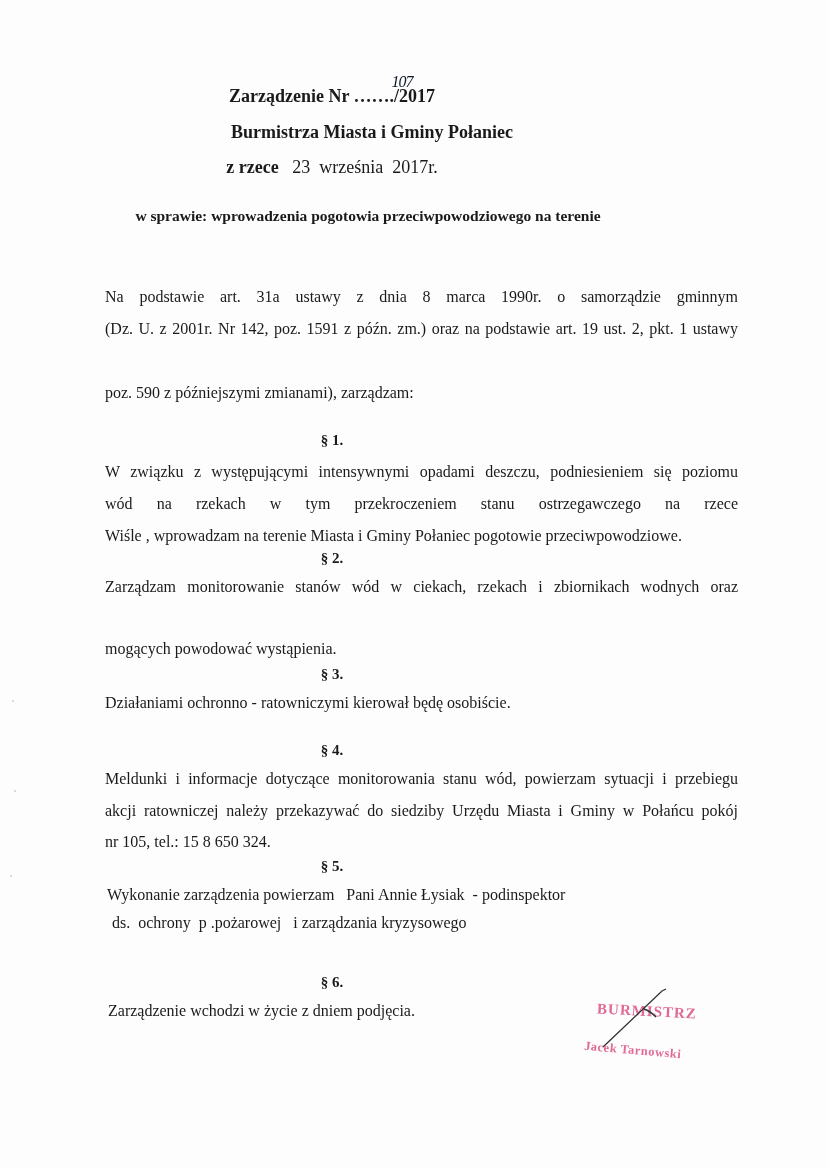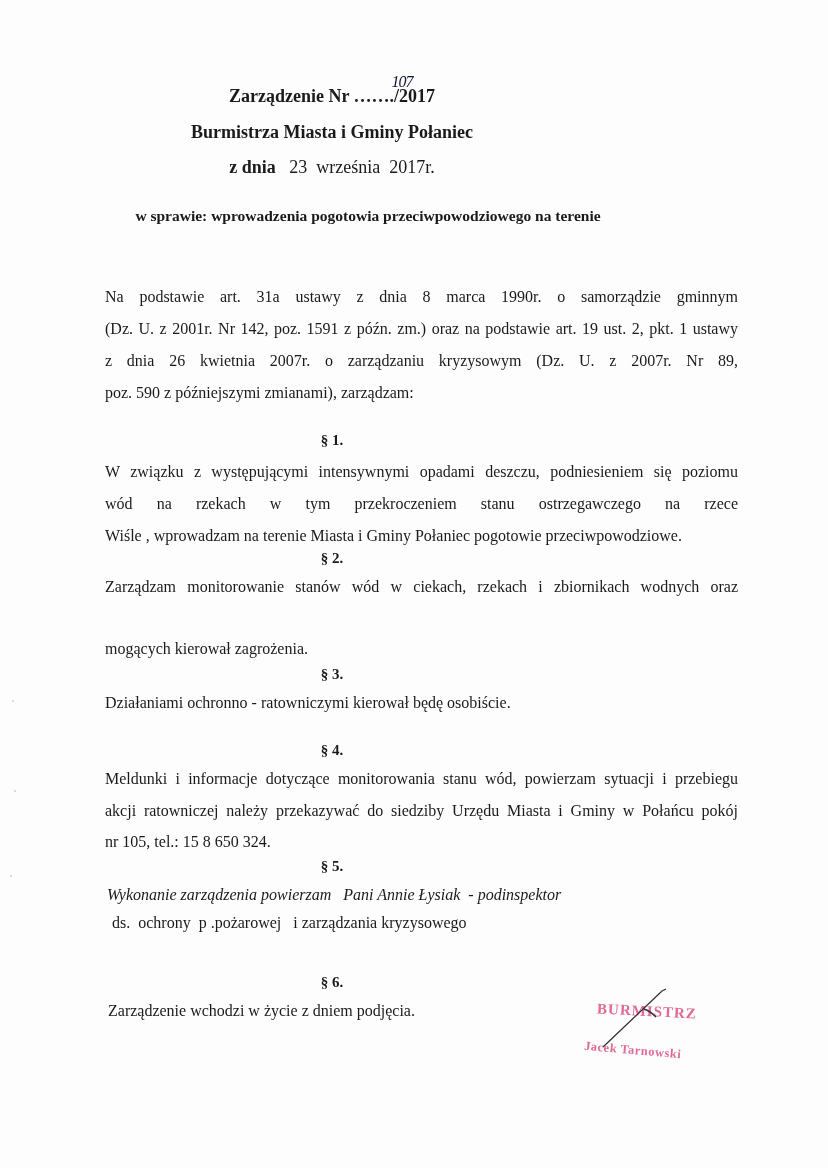--- a/index.html
+++ b/index.html
@@ -21,51 +21,50 @@
   .speck { position:absolute; width:2px; height:2px; background:#ccc; border-radius:1px; }
 </style>
 </head>
 <body>
 
 <div class="page">
 
   <div class="abs center h1" style="top:86px;">
     <span>Zarządzenie Nr </span><span class="dots" style="position:relative;"><span class="handwritten" style="position:absolute; left:2px; top:-13px;">107</span><span>…….</span></span><span>/2017</span>
   </div>
-  <div class="abs center h1" style="top:122px;">Burmistrza Miasta i Gminy Połaniec</div>
+  <div class="abs center h1" style="top:122px;padding-left:40px;">Burmistrza Miasta i Gminy Połaniec</div>
   <div class="abs center" style="top:157px; font-size:18px;">
-    <b>z dnia</b>&nbsp;&nbsp;&nbsp;<span style="white-space:pre;">23  września  2017r.</span>
+    <b>z rzece</b>&nbsp;&nbsp;&nbsp;<span style="white-space:pre;">23  września  2017r.</span>
   </div>
 
   <div class="abs center h2" style="top:207px;">w sprawie: wprowadzenia pogotowia przeciwpowodziowego na terenie</div>
 
   <div class="abs body just" style="top:288px;">Na podstawie art. 31a  ustawy z dnia 8 marca 1990r. o samorządzie gminnym</div>
   <div class="abs body just" style="top:320px;">(Dz. U. z 2001r. Nr 142, poz. 1591 z późn. zm.) oraz na podstawie art. 19 ust. 2, pkt. 1 ustawy</div>
-  <div class="abs body just" style="top:352px;">z dnia 26 kwietnia 2007r. o zarządzaniu kryzysowym (Dz. U. z 2007r. Nr 89,</div>
   <div class="abs body left" style="top:384px;">poz. 590 z późniejszymi zmianami), zarządzam:</div>
 
   <div class="abs center sect" style="top:432px;">§ 1.</div>
   <div class="abs body just" style="top:463px;">W związku z występującymi intensywnymi opadami deszczu, podniesieniem się poziomu</div>
   <div class="abs body just" style="top:495px;">wód na rzekach w tym przekroczeniem stanu ostrzegawczego na rzece</div>
   <div class="abs body left" style="top:527px;">Wiśle , wprowadzam na terenie Miasta i Gminy Połaniec pogotowie przeciwpowodziowe.</div>
 
   <div class="abs center sect" style="top:550px;">§ 2.</div>
   <div class="abs body just" style="top:578px;">Zarządzam monitorowanie stanów wód w ciekach, rzekach i zbiornikach wodnych oraz</div>
-  <div class="abs body left" style="top:640px;">mogących kierował zagrożenia.</div>
+  <div class="abs body left" style="top:640px;">mogących powodować wystąpienia.</div>
 
   <div class="abs center sect" style="top:666px;">§ 3.</div>
   <div class="abs body left" style="top:694px;">Działaniami ochronno - ratowniczymi kierował będę osobiście.</div>
 
   <div class="abs center sect" style="top:742px;">§ 4.</div>
   <div class="abs body just" style="top:770px;">Meldunki i informacje dotyczące monitorowania stanu wód, powierzam sytuacji i przebiegu</div>
   <div class="abs body just" style="top:802px;">akcji ratowniczej należy przekazywać do siedziby Urzędu Miasta i Gminy w Połańcu pokój</div>
   <div class="abs body left" style="top:833px;">nr 105, tel.: 15 8 650 324.</div>
 
   <div class="abs center sect" style="top:858px;">§ 5.</div>
-  <div class="abs body" style="top:886px; left:107px; white-space:pre;font-style:italic;">Wykonanie zarządzenia powierzam   Pani Annie Łysiak  - podinspektor</div>
+  <div class="abs body" style="top:886px; left:107px; white-space:pre;">Wykonanie zarządzenia powierzam   Pani Annie Łysiak  - podinspektor</div>
   <div class="abs body" style="top:914px; left:108px; white-space:pre;"> ds.  ochrony  p .pożarowej   i zarządzania kryzysowego</div>
 
   <div class="abs center sect" style="top:974px;">§ 6.</div>
   <div class="abs body left" style="top:1002px; left:108px;">Zarządzenie wchodzi w życie z dniem podjęcia.</div>
 
   <div class="abs stamp1" style="top:1003px; left:597px;">BURMISTRZ</div>
   <div class="abs stamp2" style="top:1043px; left:584px;">Jacek Tarnowski</div>
   <svg class="sig" viewBox="0 0 80 70">
     <path d="M3 62 L62 6 L66 4" stroke="#333" stroke-width="1.3" fill="none"></path>
     <path d="M44 24 Q50 26 56 32" stroke="#333" stroke-width="1.6" fill="none"></path>

